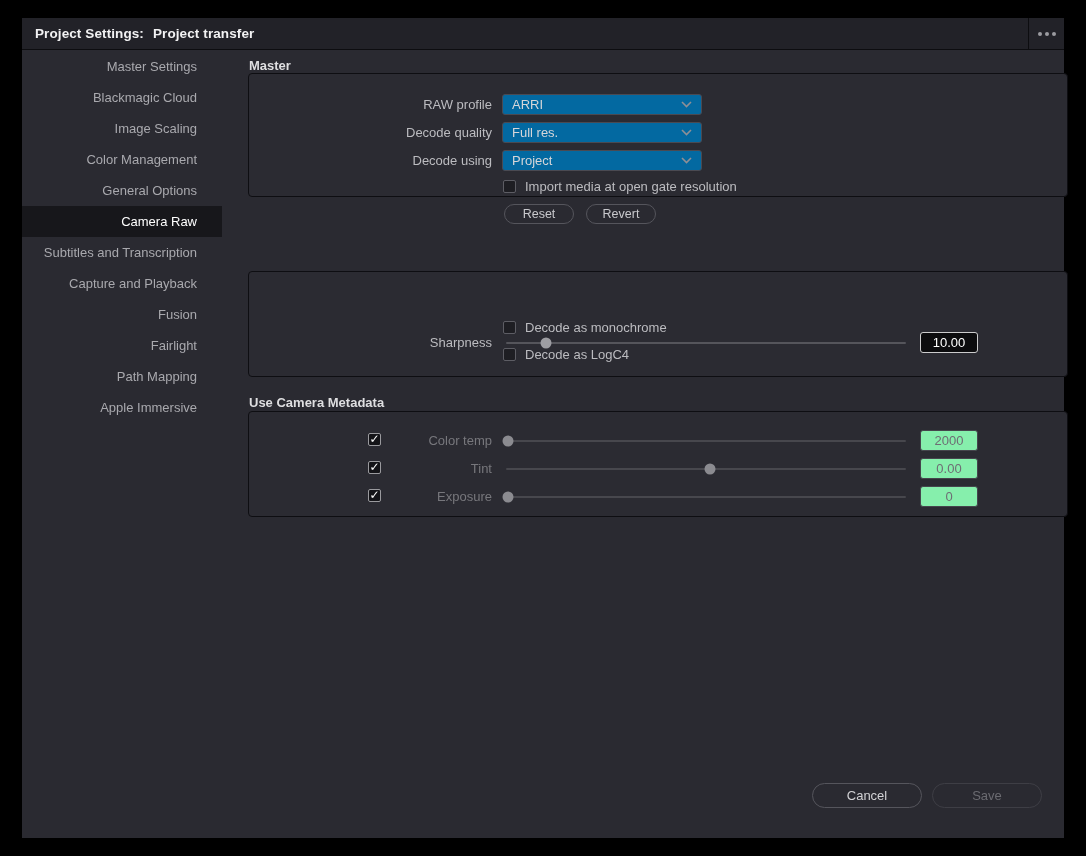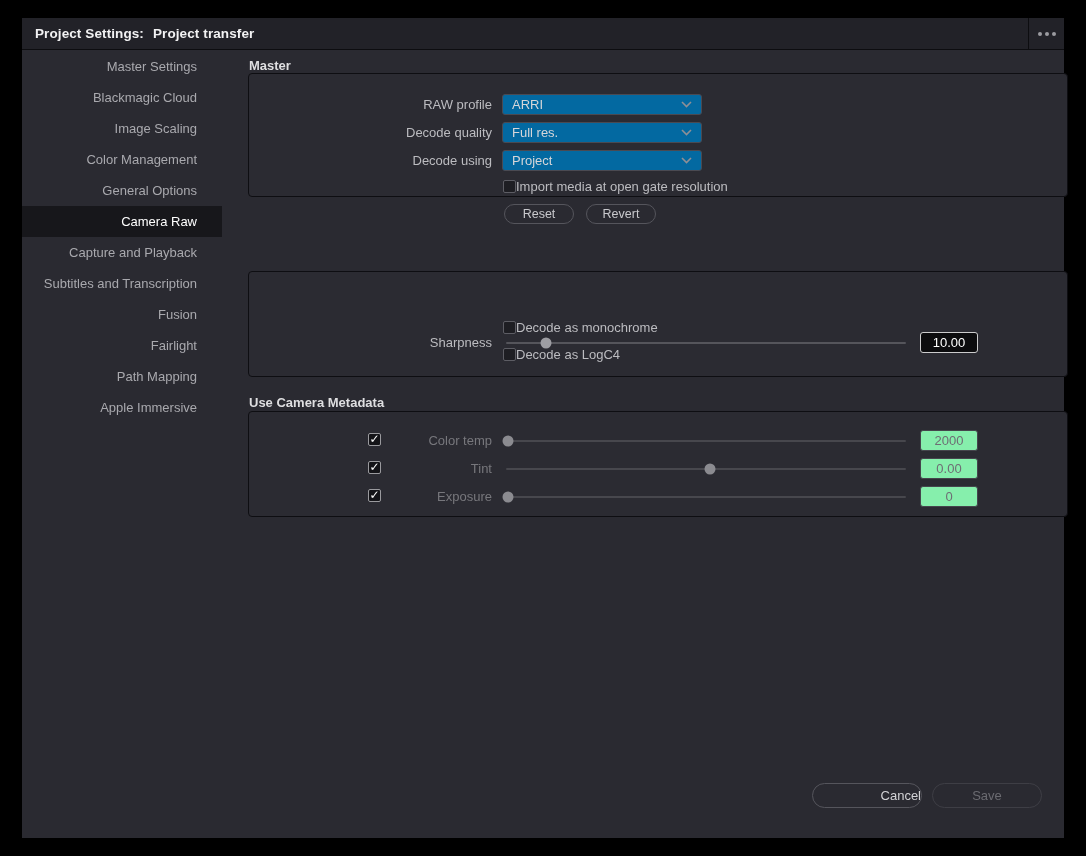--- a/index.html
+++ b/index.html
@@ -46,21 +46,21 @@
   .dropdown svg { margin-right: 9px; }
 
   
   .checkbox { width: 13px; height: 13px; background: #1e1e23; border: 1px solid #5d5d64;
     border-radius: 2px; display: inline-flex; align-items: center; justify-content: center;
     cursor: pointer; flex: none; }
   .checkbox .check { display: none; color: #ffffff; font-size: 12px; font-weight: bold;
     line-height: 1; margin-top: -1px; }
   .checkbox.checked { border-color: #9a9a9e; background: #141418; }
   .checkbox.checked .check { display: block; }
-  .check-row { position: absolute; display: flex; align-items: center; }
+  .check-row { position: absolute; display: flex; align-items: center; gap: 9px; }
   .check-label { font-size: 13px; color: #bcbcc0; white-space: nowrap; }
 
   
   .pill-btn { position: absolute; height: 20px; border: 1px solid #55555c; border-radius: 10px;
     background: transparent; color: #c9c9cd; font-size: 12.5px; text-align: center;
     line-height: 18px; cursor: pointer; font-family: inherit; }
 
   
   .slider { position: absolute; left: 257px; top: 0; width: 400px; height: 21px; cursor: pointer; }
   .slider .track { position: absolute; left: 0; right: 0; top: 10px; height: 2px;
@@ -100,22 +100,22 @@
     </div>
   </div>
 
   <nav class="sidebar">
     <div class="side-item">Master Settings</div>
     <div class="side-item">Blackmagic Cloud</div>
     <div class="side-item">Image Scaling</div>
     <div class="side-item">Color Management</div>
     <div class="side-item">General Options</div>
     <div class="side-item checked">Camera Raw</div>
+    <div class="side-item">Subtitles and Transcription</div>
     <div class="side-item">Capture and Playback</div>
-    <div class="side-item">Subtitles and Transcription</div>
     <div class="side-item">Fusion</div>
     <div class="side-item">Fairlight</div>
     <div class="side-item">Path Mapping</div>
     <div class="side-item">Apple Immersive</div>
   </nav>
 
   <div class="content">
 
     <div class="section-heading" style="top:8px;">Master</div>
     <div class="panel" style="top:23px; height:124px;">
@@ -215,16 +215,16 @@
           </span>
         <div class="lbl-col lbl-dim">Exposure</div>
         <div class="slider dim">
           <div class="track"></div>
           <div class="thumb" style="left: 0.5%;"></div>
         </div>
         <div class="value-box dim">0</div>
       </div>
     </div>
 
-    <button class="footer-btn" style="left:590px; top:733px;text-align:right;">Cancel</button>
+    <button class="footer-btn" style="left:590px; top:733px;">Cancel</button>
     <button class="footer-btn disabled" style="left:710px; top:733px;">Save</button>
   </div>
 </div>
 
 </body></html>

